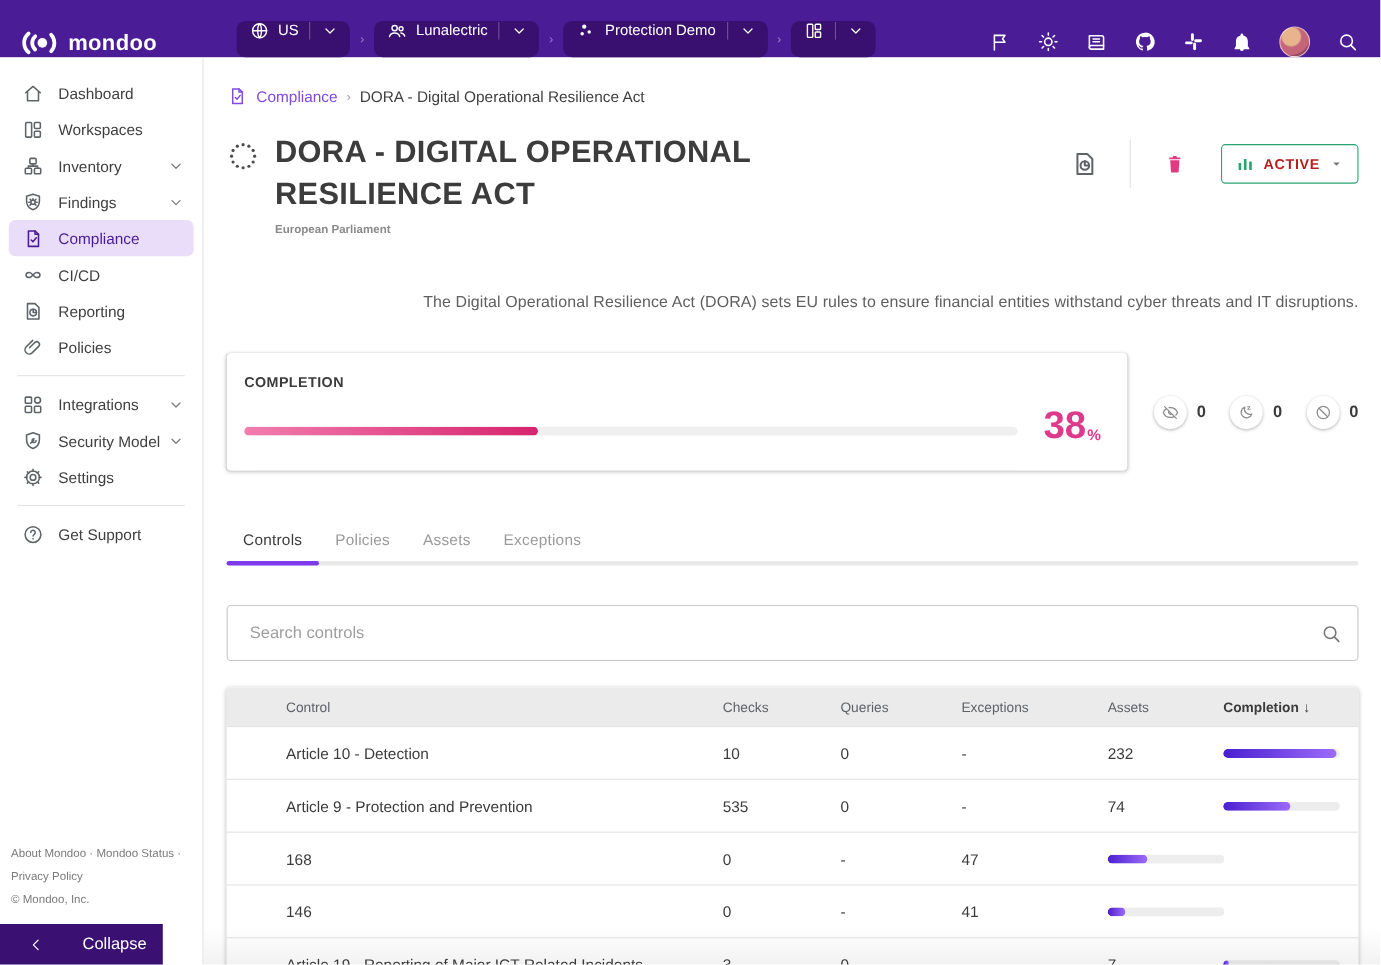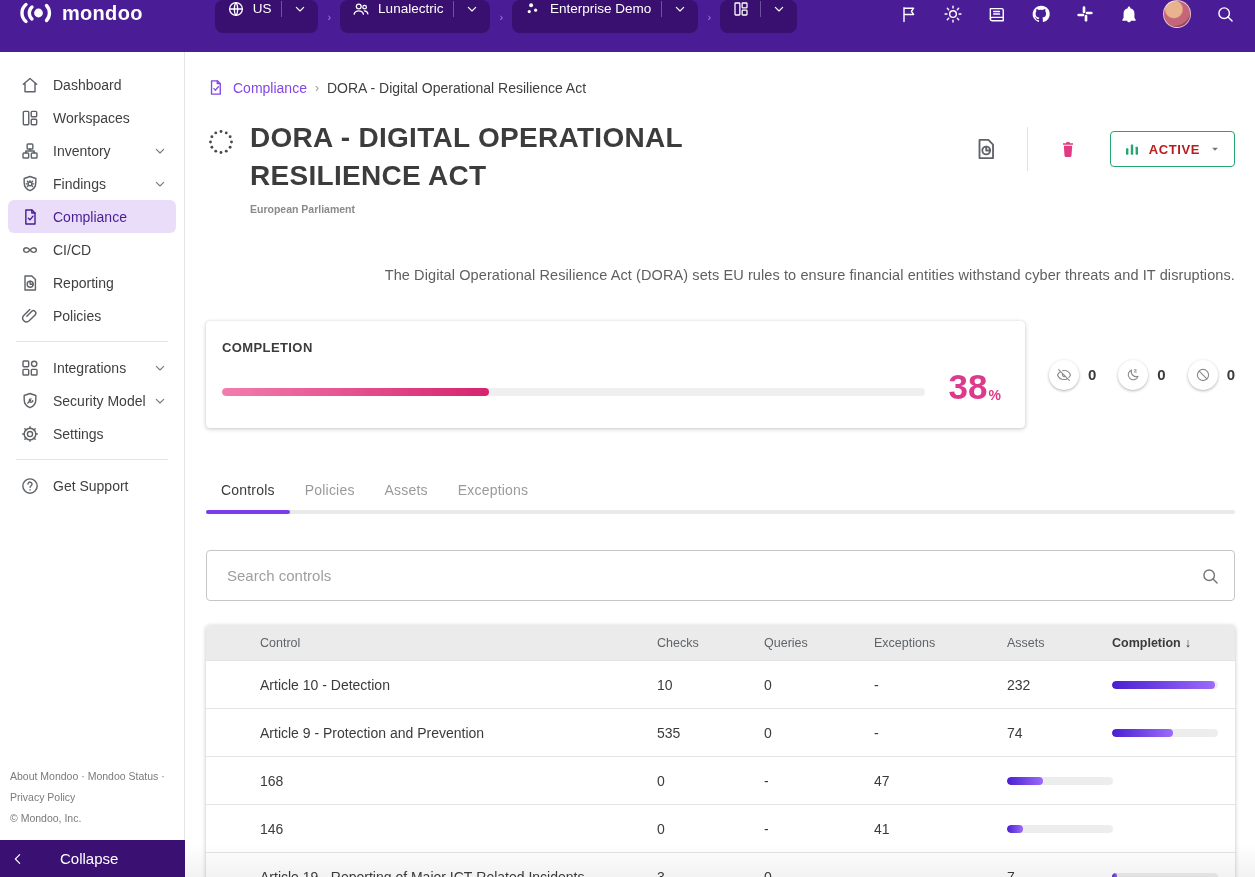--- a/index.html
+++ b/index.html
@@ -1,20 +1,20 @@
 <!DOCTYPE html>
 <html><head>
 <meta charset="utf-8">
 <style>
   * { margin:0; padding:0; box-sizing:border-box; }
   html,body { width:1255px; height:877px; overflow:hidden; background:#fff;
     font-family:"Liberation Sans", sans-serif; color:#3c3c3c; }
 
   
-  .topbar { height:52px; background:#4a1c96; display:flex; align-items:flex-start; padding:0 20px; }
+  .topbar { height:52px; background:#4a1c96; display:flex; align-items:flex-end; padding:0 20px; }
   .logo { display:flex; align-items:center; gap:8px; color:#fff; }
   .logo-mark { width:34px; height:26px; }
   .logo-text { font-size:20px; font-weight:bold; letter-spacing:.3px; }
   .topnav { display:flex; align-items:center; margin-left:72px; gap:7px; }
   .pill { display:flex; align-items:center; gap:8px; background:#39106f; border-radius:8px;
           height:33px; padding:0 10px 16px 12px; color:#fff; cursor:pointer; }
   .pill .icon { width:18px; height:18px; color:#fff; }
   .pill .plabel { font-size:13.5px; }
   .pill .pdiv { width:1px; height:16px; background:rgba(255,255,255,.28); margin:0 2px; }
   .pill .chev { width:16px; height:16px; color:#fff; }
@@ -32,22 +32,22 @@
   .nav-item { display:flex; align-items:center; height:33px; padding:0 8px 0 12px;
     border-radius:6px; cursor:pointer; color:#3f3f3f; }
   .nav-item .icon { width:20px; height:20px; color:#5f6368; flex-shrink:0; }
   .nav-item .nlabel { font-size:14px; margin-left:13px; }
   .nav-item .nchev { width:16px; height:16px; color:#7a7a7a; margin-left:auto; }
   .nav-item.active { background:#e9ddf9; color:#4a1c96; }
   .nav-item.active .icon { color:#4a1c96; }
   .nav-div { height:1px; background:#e4e4e4; margin:9px 8px; }
   .side-footer { position:absolute; left:10px; bottom:48px; font-size:10.5px; color:#7b7b7b; line-height:21px; }
   .side-footer a { color:#7b7b7b; text-decoration:none; cursor:pointer; }
-  .collapse-bar { position:absolute; bottom:0; left:0; width:185px; height:37px; background:#3a1173;
-    color:#fff; display:flex; align-items:center; padding-left:10px; gap:34px; cursor:pointer; }
+  .collapse-bar { position:absolute; bottom:0; left:0; width:148px; height:37px; background:#3a1173;
+    color:#fff; display:flex; align-items:center; padding-left:25px; gap:34px; cursor:pointer; }
   .collapse-bar .icon { width:16px; height:16px; color:#fff; }
   .collapse-bar .clabel { font-size:15px; }
 
   
   .main { flex:1; position:relative; padding:26px 20px 0 21px; overflow:hidden; }
   .breadcrumb { display:flex; align-items:center; gap:8px; font-size:14px; }
   .breadcrumb .icon { width:19px; height:19px; color:#8247e5; }
   .bc-link { color:#8247e5; cursor:pointer; }
   .bc-sep { color:#9e9e9e; font-size:12px; }
   .bc-current { color:#3f3f3f; }
@@ -170,21 +170,21 @@
     </div>
     <span class="crumb-sep">›</span>
     <div class="pill">
       <span class="icon">
           <svg viewBox="0 0 24 24" fill="currentColor">
             <circle cx="9.5" cy="7" r="2.6"></circle>
             <circle cx="7" cy="15.5" r="2.1"></circle>
             <circle cx="15.5" cy="13.5" r="2.1"></circle>
           </svg>
         </span>
-      <span class="plabel">Enterprise Demo</span>
+      <span class="plabel">Protection Demo</span>
       <span class="pdiv"></span>
       <span class="icon chev">
           <svg viewBox="0 0 24 24" fill="none" stroke="currentColor" stroke-width="1.7" stroke-linecap="round" stroke-linejoin="round">
             <path d="M6.5 9.5l5.5 5.5 5.5-5.5"></path>
           </svg>
         </span>
     </div>
     <span class="crumb-sep">›</span>
     <div class="pill">
       <span class="icon">

